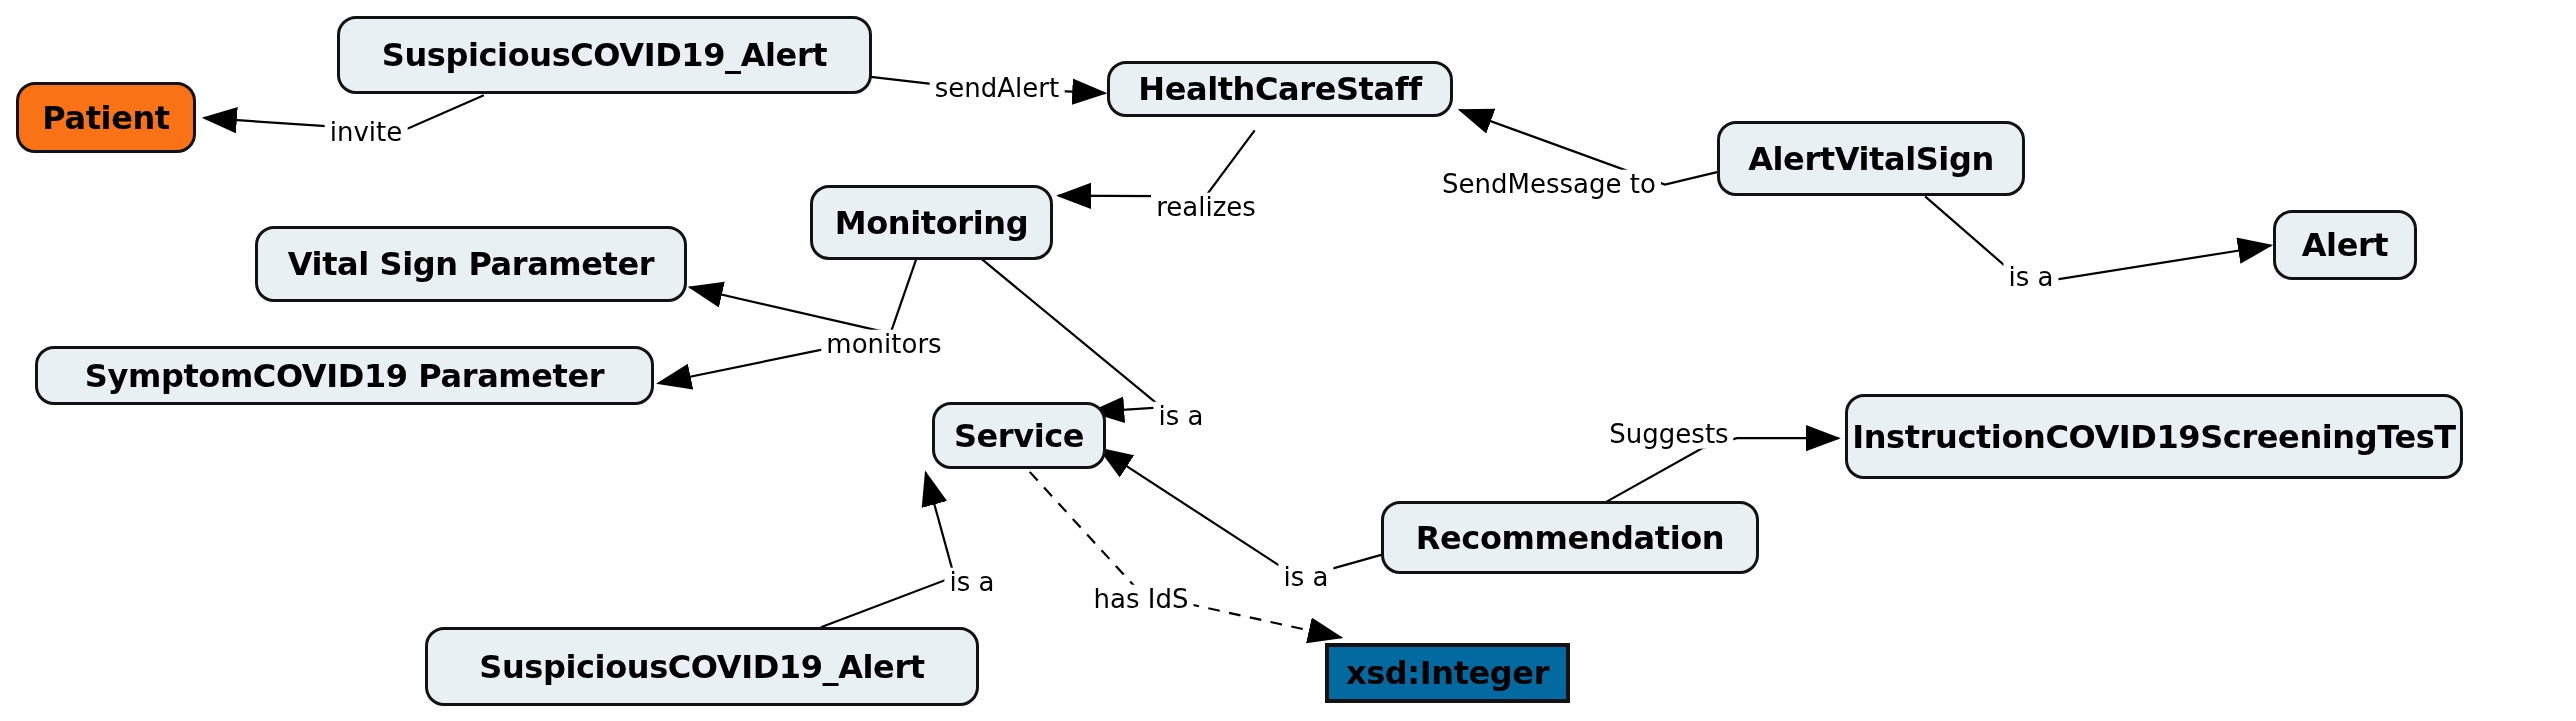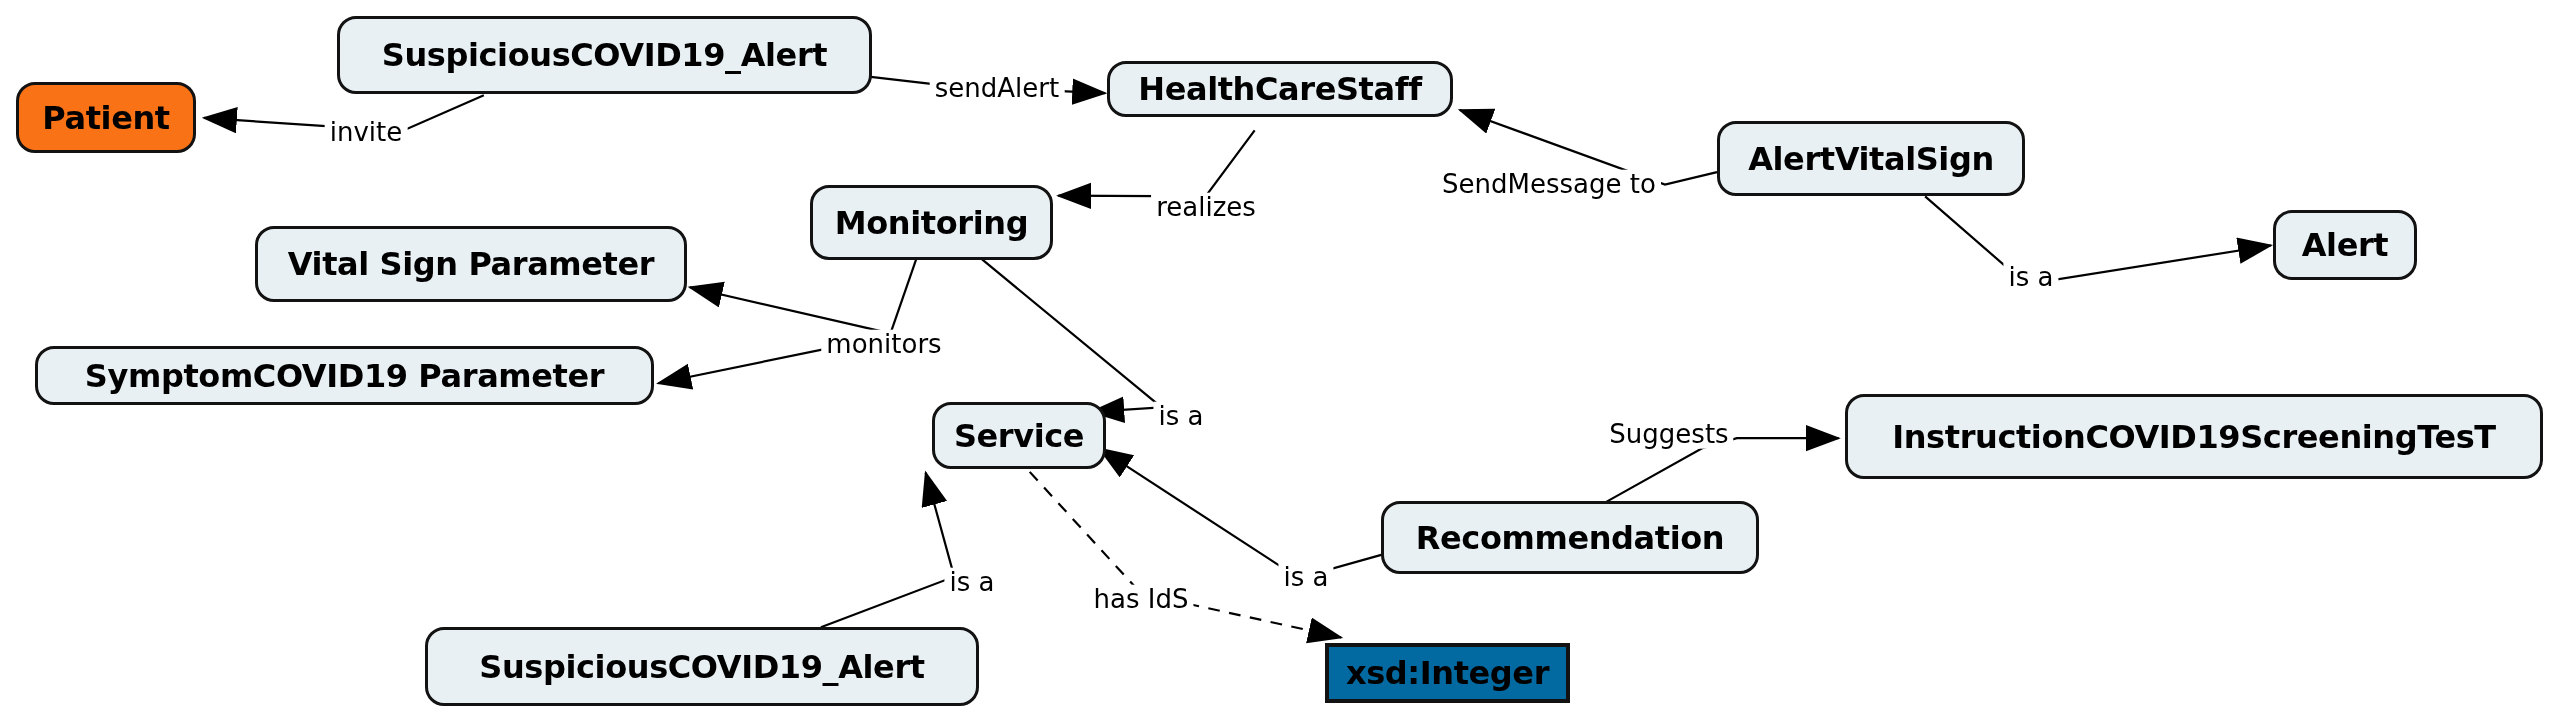--- a/index.html
+++ b/index.html
@@ -77,21 +77,21 @@
       </div>
       <div class="node" style="left: 35px; top: 346px; width: 619px; height: 59px; background: rgb(233, 240, 243); border-color: rgb(18, 18, 18);">
         <span class="node-label">SymptomCOVID19 Parameter</span>
       </div>
       <div class="node" style="left: 912px; top: 402px; width: 174px; height: 67px; background: rgb(233, 240, 243); border-color: rgb(18, 18, 18); margin-left: 20px;">
         <span class="node-label">Service</span>
       </div>
       <div class="node" style="left: 1381px; top: 501px; width: 378px; height: 73px; background: rgb(233, 240, 243); border-color: rgb(18, 18, 18);">
         <span class="node-label">Recommendation</span>
       </div>
-      <div class="node" style="left: 1845px; top: 394px; width: 698px; height: 85px; background: rgb(233, 240, 243); border-color: rgb(18, 18, 18);">
+      <div class="node" style="left: 1845px; top: 394px; width: 618px; height: 85px; background: rgb(233, 240, 243); border-color: rgb(18, 18, 18);">
         <span class="node-label">InstructionCOVID19ScreeningTesT</span>
       </div>
       <div class="node" style="left: 425px; top: 627px; width: 554px; height: 79px; background: rgb(233, 240, 243); border-color: rgb(18, 18, 18);">
         <span class="node-label">SuspiciousCOVID19_Alert</span>
       </div>
       <div class="node square" style="left: 1325px; top: 643px; width: 245px; height: 60px; background: #0369a1; border-color: rgb(18, 18, 18);">
         <span class="node-label">xsd:Integer</span>
       </div>
     </div>
   <div id="label-layer">

